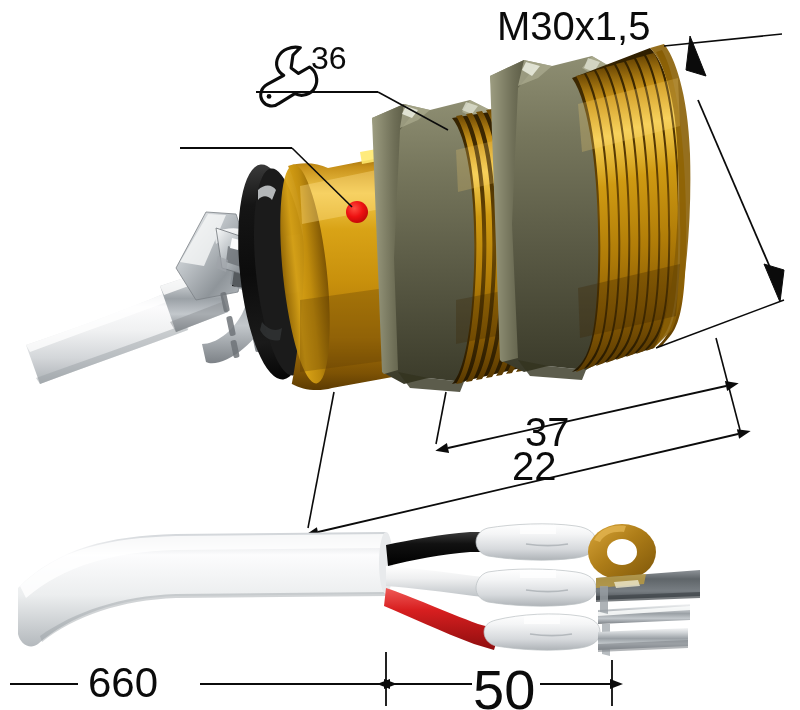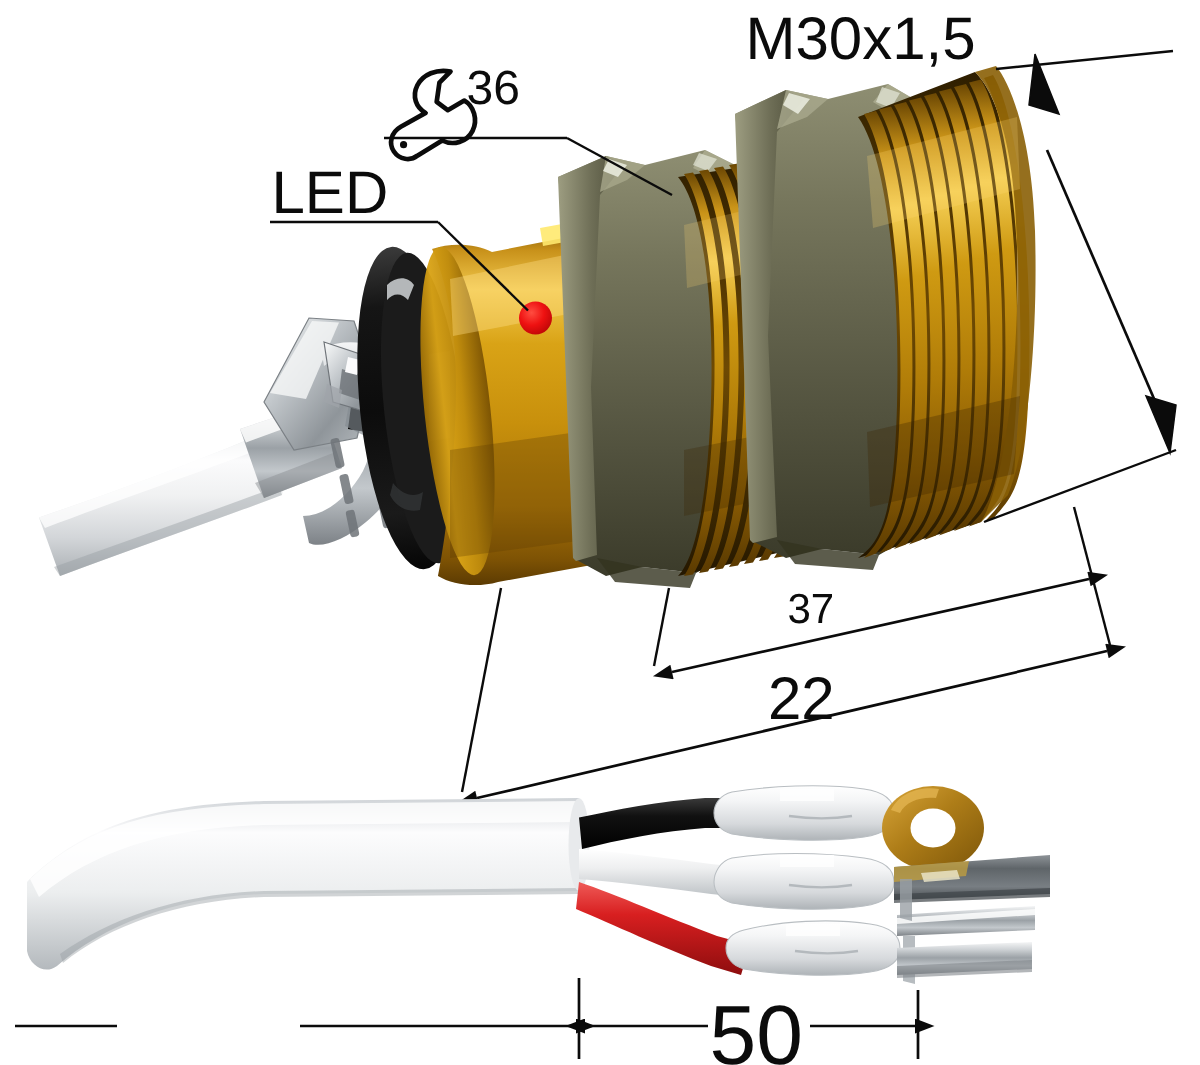--- a/index.html
+++ b/index.html
@@ -426,22 +426,22 @@
 
       <line x1="472" y1="684" x2="390" y2="684" stroke-width="1.8" marker-end="url(#arrR)"></line>
       <line x1="540" y1="684" x2="610" y2="684" stroke-width="1.8" marker-end="url(#arrR)"></line>
     </g>
   </svg>
 
   <div class="dimtext" style="left:497px;top:6px;font-size:40px;letter-spacing:0px;">M30x1,5</div>
 
   <div class="dimtext" style="left:311px;top:42px;font-size:32px;">36</div>
 
-  <div class="dimtext" style="left:181px;top:109px;font-size:40px;">LED</div>
-
-  <div class="dimtext" style="left:525px;top:392px;font-size:28px;">37</div>
+
+  <div class="dimtext" style="left:525px;top:412px;font-size:40px;">37</div>
 
   <div class="dimtext" style="left:512px;top:446px;font-size:40px;">22</div>
 
+  <div class="dimtext" style="left:88px;top:662px;font-size:42px;">660</div>
 
   <div class="dimtext" style="left:473px;top:662px;font-size:56px;">50</div>
 
 </div>
 
 </body></html>

